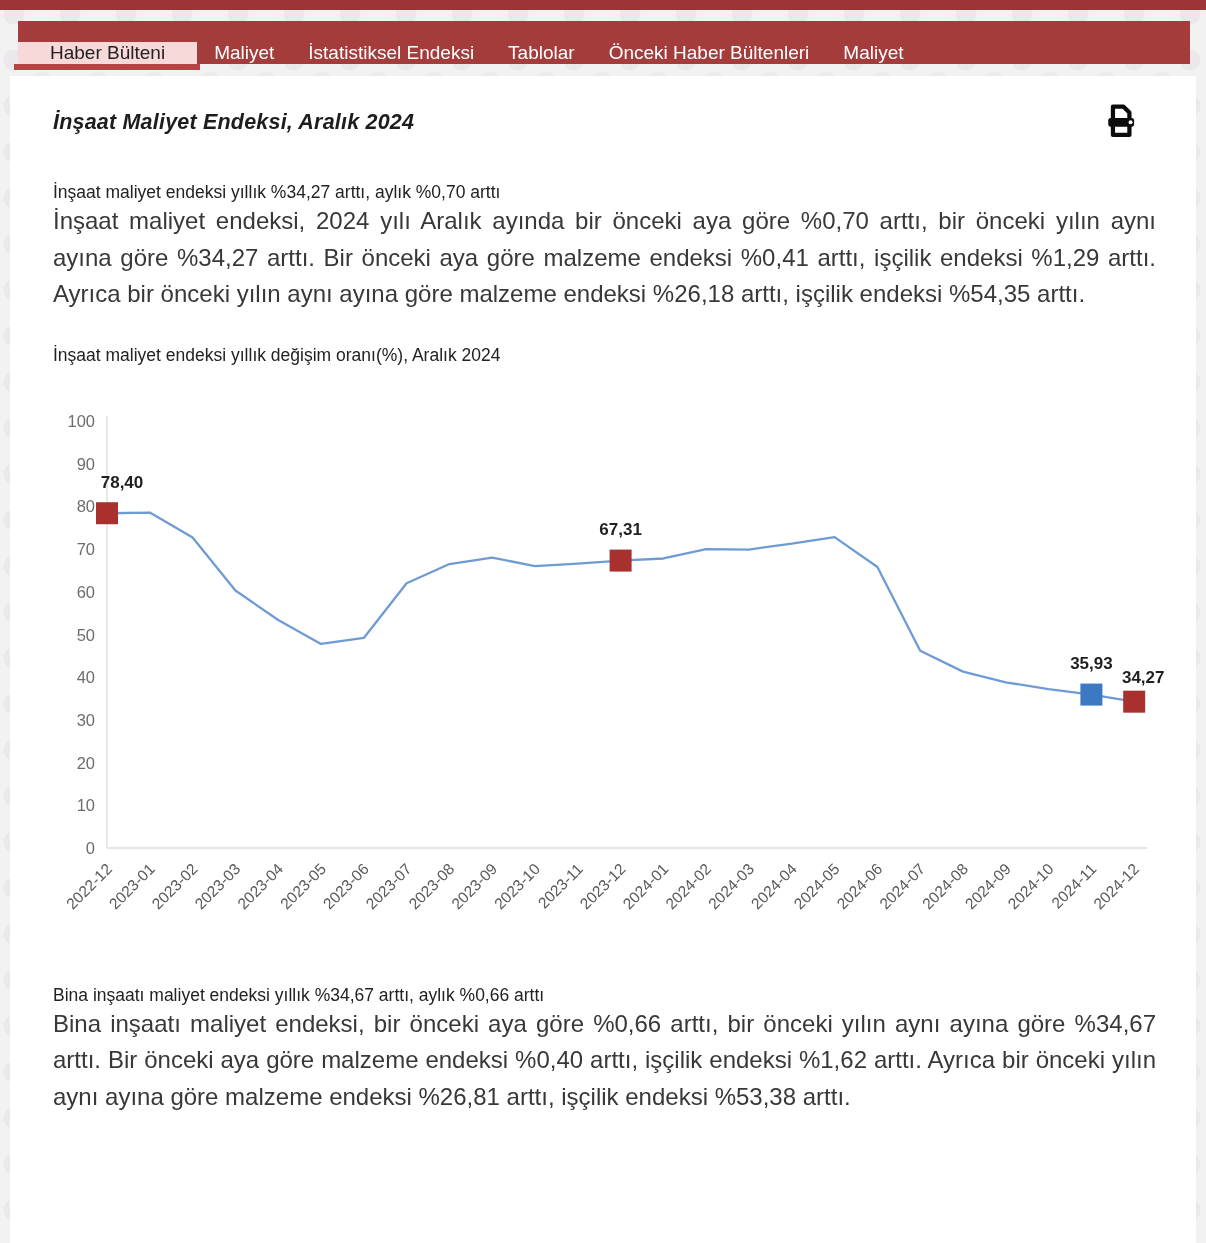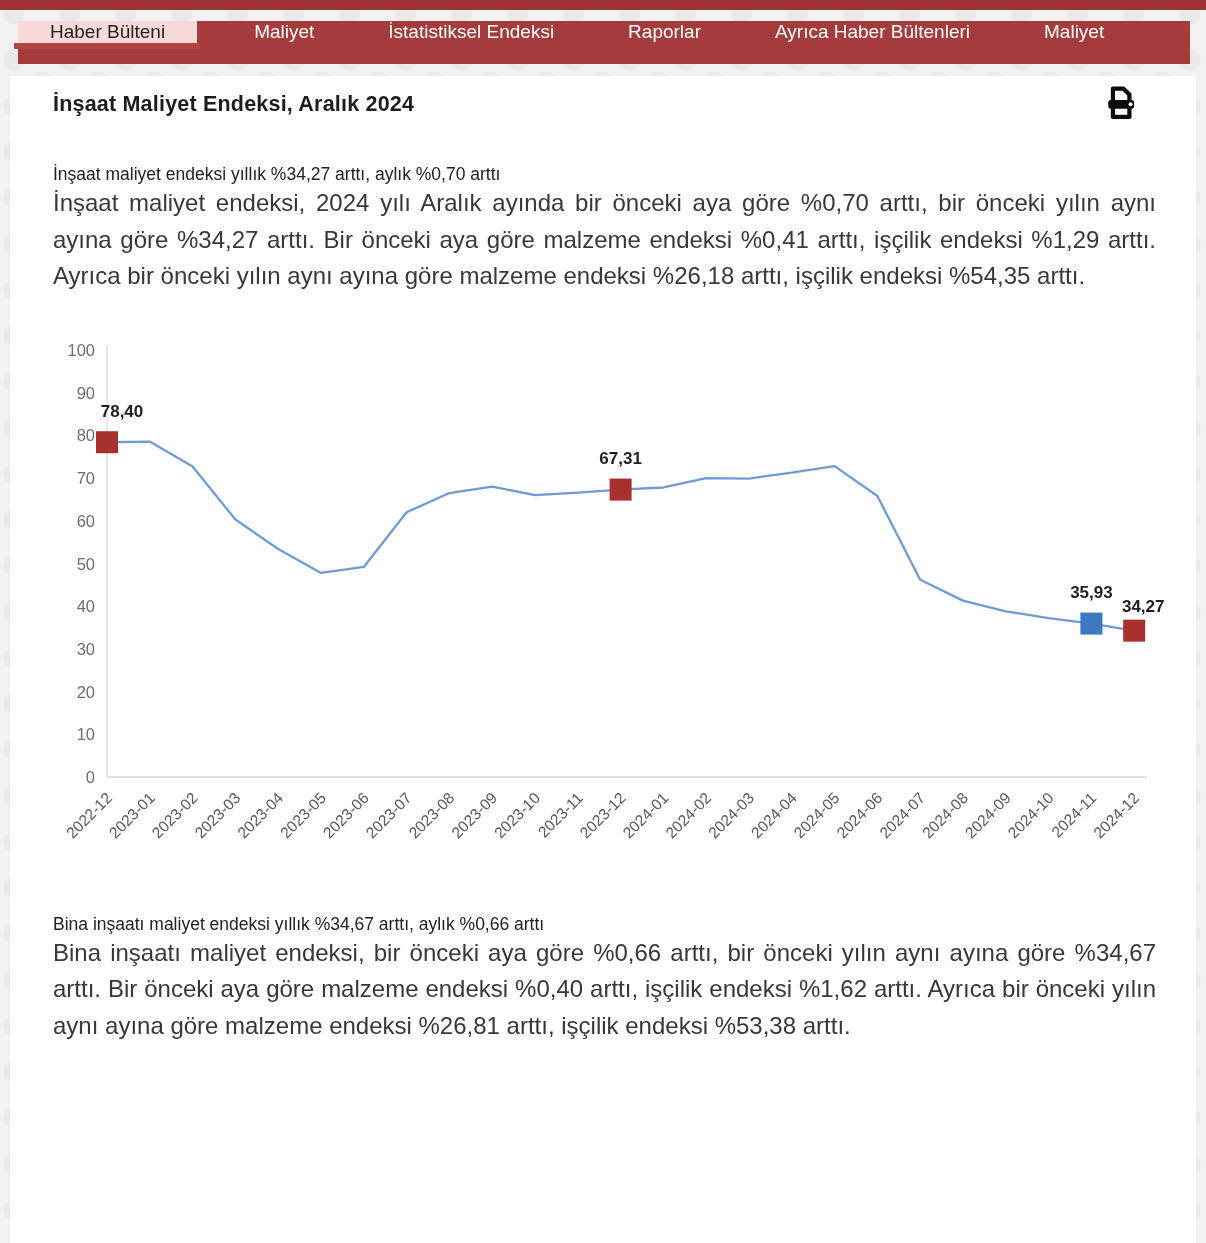--- a/index.html
+++ b/index.html
@@ -10,38 +10,38 @@
     background-image:
       radial-gradient(circle at 14px 14px, rgba(170,150,160,0.10) 10px, transparent 11px),
       radial-gradient(circle at 42px 36px, rgba(150,150,170,0.08) 10px, transparent 11px);
     background-size:56px 46px;
     position:relative;
     overflow:hidden;
   }
   .top-strip{ position:absolute; left:0; top:0; width:1206px; height:10px; background:#9d3538; }
   .tabbar{
     position:absolute; left:18px; top:21px; width:1172px; height:43px;
-    background:#a43c3c; display:flex; align-items:flex-start;gap:40px;
+    background:#a43c3c; display:flex; align-items:flex-end;
   }
   .tab{
     color:#ffffff; font-size:19px; display:flex; align-items:center;
     padding:0 17px; cursor:pointer; white-space:nowrap; position:relative;
   }
   .tab.first{ padding:0 32px; }
   .tab.active{
     background:#f8d9d9; color:#222224;
   }
   .tab.active .underline{
     position:absolute; left:-4px; right:-3px; top:100%; height:6px; background:#b24545;
   }
   .card{
     position:absolute; left:10px; top:76px; width:1186px; height:1167px;
     background:#ffffff; padding:0 48px 0 43px;
   }
-  .title-row{ position:relative; margin-top:16px; }
+  .title-row{ position:relative; margin-top:34px;font-style:italic; }
   h1{ font-size:21.5px; font-weight:bold; color:#1d1d1f; letter-spacing:0.2px; }
   .print-btn{
     position:absolute; right:8px; top:-8px; width:40px; height:40px;
     background:none; border:none; cursor:pointer; padding:0;
   }
   .subhead{ font-size:17.5px; font-weight:normal; color:#222224; }
   .subhead.s1{ margin-top:47px; }
   .para{
     font-size:24px; line-height:36.5px; color:#38383a; text-align:justify;
     width:1103px;
@@ -61,24 +61,24 @@
     <span>Haber Bülteni</span>
     <span class="underline"></span>
   </div>
   <div class="tab">
     <span>Maliyet</span>
   </div>
   <div class="tab">
     <span>İstatistiksel Endeksi</span>
   </div>
   <div class="tab">
-    <span>Raporlar</span>
+    <span>Tablolar</span>
   </div>
   <div class="tab">
-    <span>Ayrıca Haber Bültenleri</span>
+    <span>Önceki Haber Bültenleri</span>
   </div>
   <div class="tab">
     <span>Maliyet</span>
   </div>
 </nav>
 
 <main class="card">
 
   <div class="title-row">
     <h1>İnşaat Maliyet Endeksi, Aralık 2024</h1>
@@ -88,20 +88,21 @@
         <rect x="6" y="13.5" width="22" height="7.5" rx="2.2" fill="#0c0c0c"></rect>
         <circle cx="25" cy="17.2" r="1.7" fill="#ffffff"></circle>
       </svg>
     </button>
   </div>
 
   <h2 class="subhead s1">İnşaat maliyet endeksi yıllık %34,27 arttı, aylık %0,70 arttı</h2>
 
   <p class="para">İnşaat maliyet endeksi, 2024 yılı Aralık ayında bir önceki aya göre %0,70 arttı, bir önceki yılın aynı ayına göre %34,27 arttı. Bir önceki aya göre malzeme endeksi %0,41 arttı, işçilik endeksi %1,29 arttı. Ayrıca bir önceki yılın aynı ayına göre malzeme endeksi %26,18 arttı, işçilik endeksi %54,35 arttı.</p>
 
+  <h2 class="subhead chart-head">İnşaat maliyet endeksi yıllık değişim oranı(%), Aralık 2024</h2>
 
   <div class="chart-wrap">
     <svg id="chart" width="1110" height="545" viewBox="0 0 1110 545">
         <line x1="52" y1="16.000000000000057" x2="52" y2="448" stroke="#dcdcdc" stroke-width="1.3"></line>
         <line x1="52" y1="448" x2="1092" y2="448" stroke="#dcdcdc" stroke-width="1.3"></line>
         <text x="40" y="454" text-anchor="end" fill="#6d6d6d" font-size="16.5">0</text>
         <text x="40" y="411.3" text-anchor="end" fill="#6d6d6d" font-size="16.5">10</text>
         <text x="40" y="368.6" text-anchor="end" fill="#6d6d6d" font-size="16.5">20</text>
         <text x="40" y="325.9" text-anchor="end" fill="#6d6d6d" font-size="16.5">30</text>
         <text x="40" y="283.20000000000005" text-anchor="end" fill="#6d6d6d" font-size="16.5">40</text>

